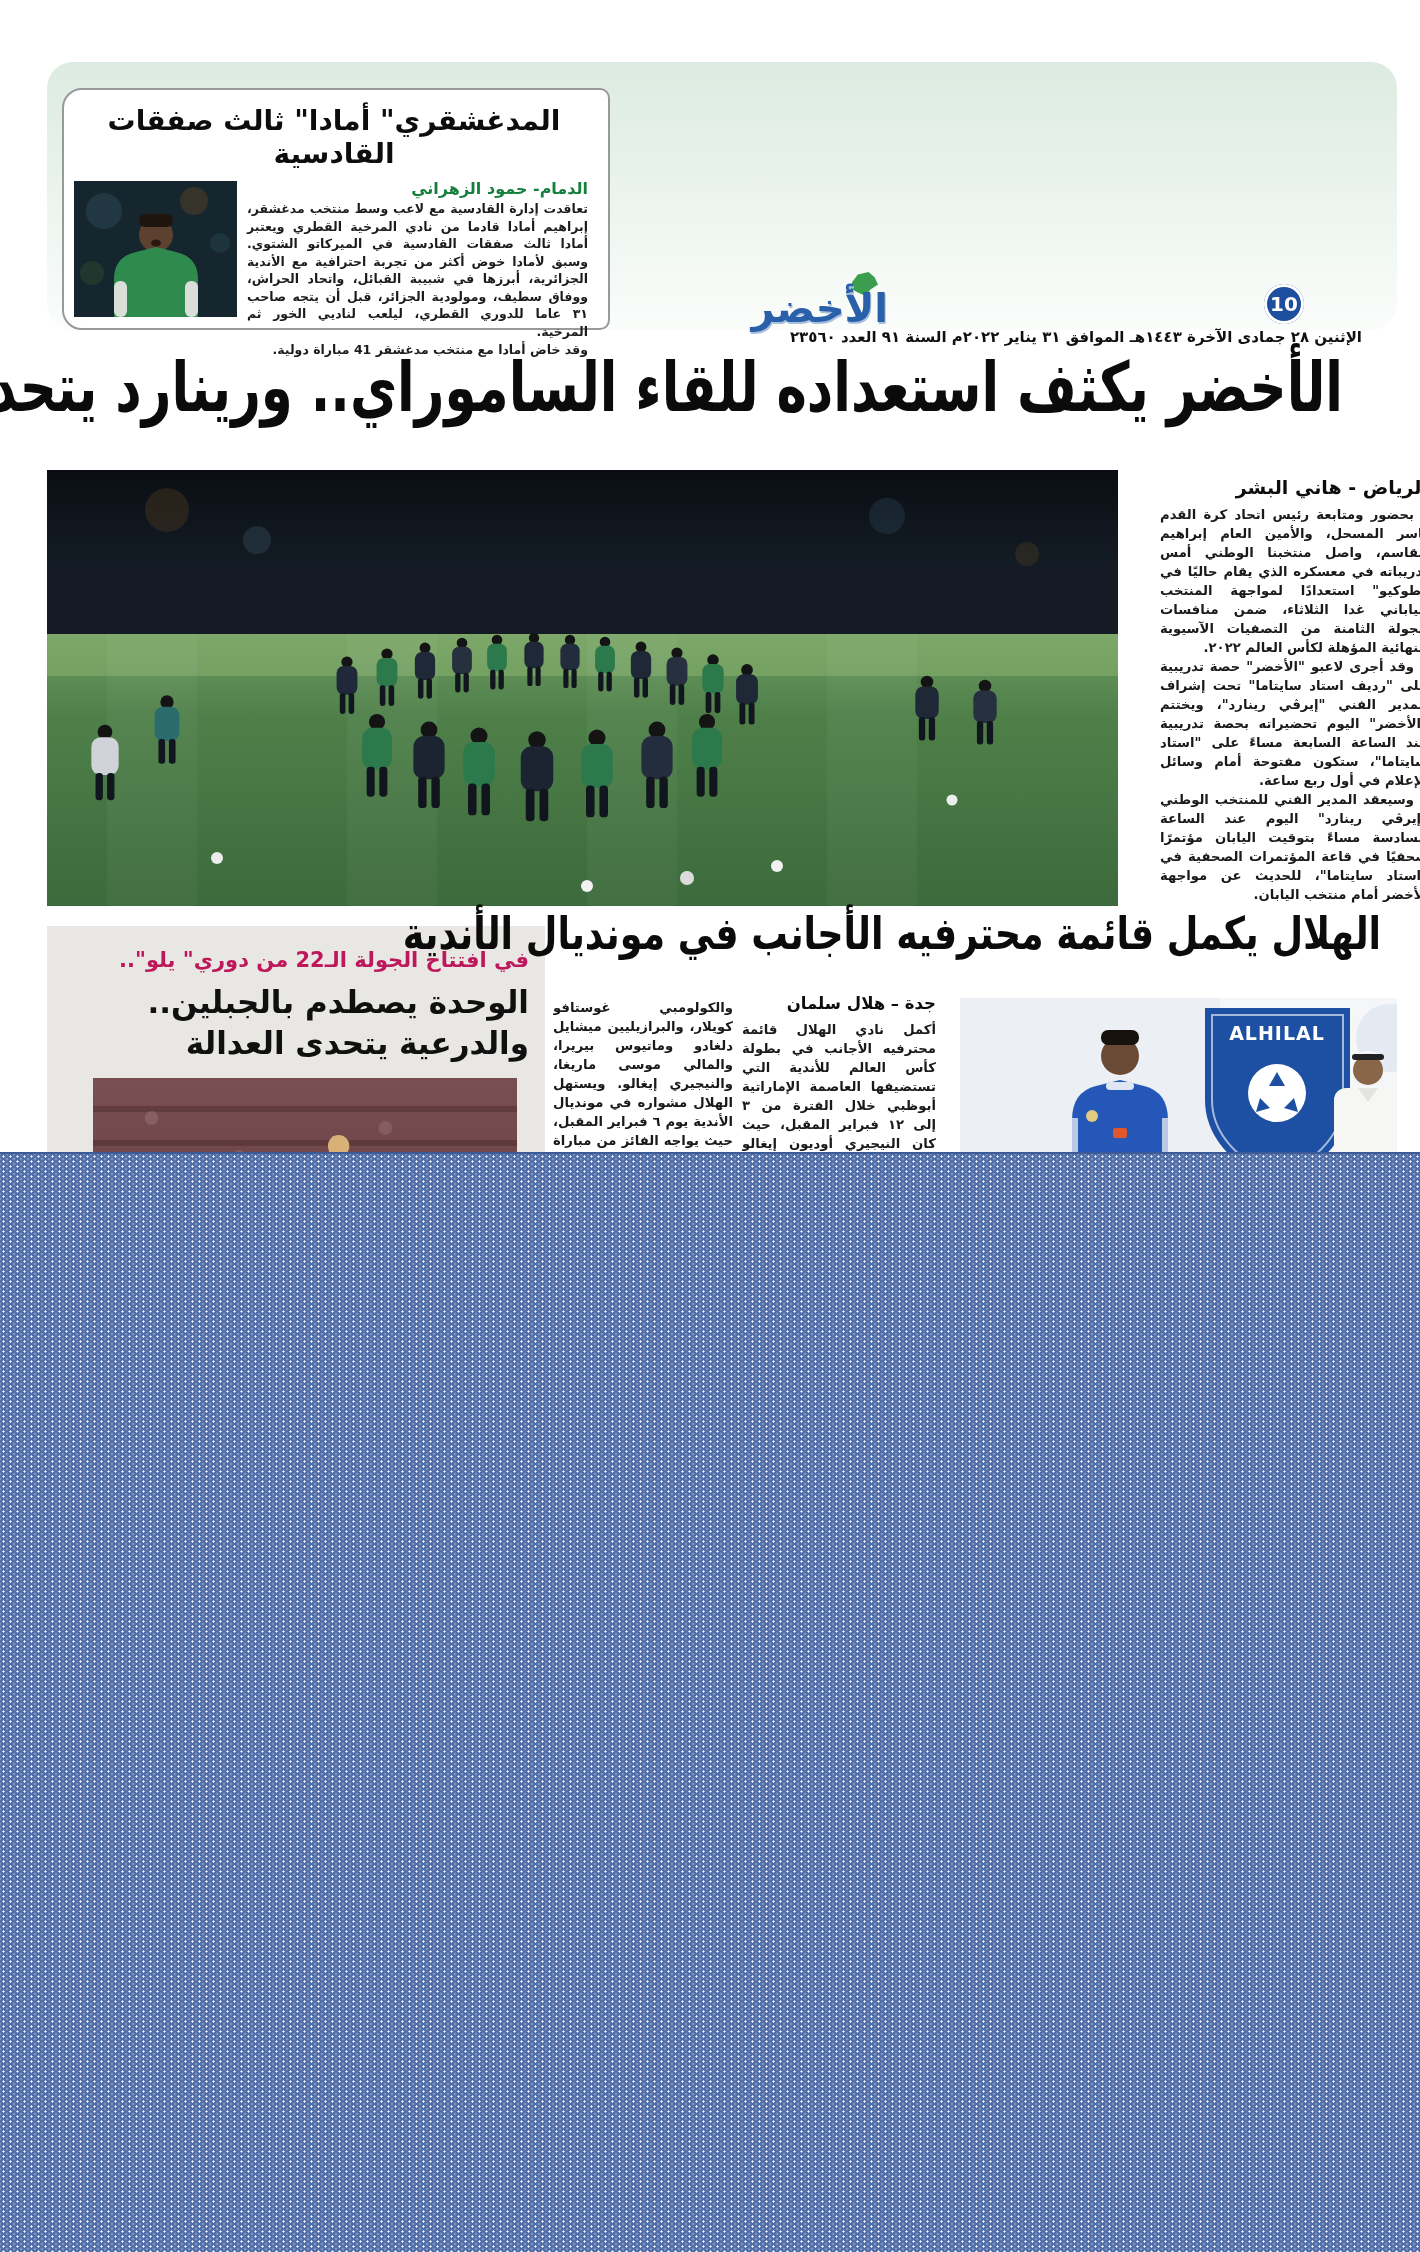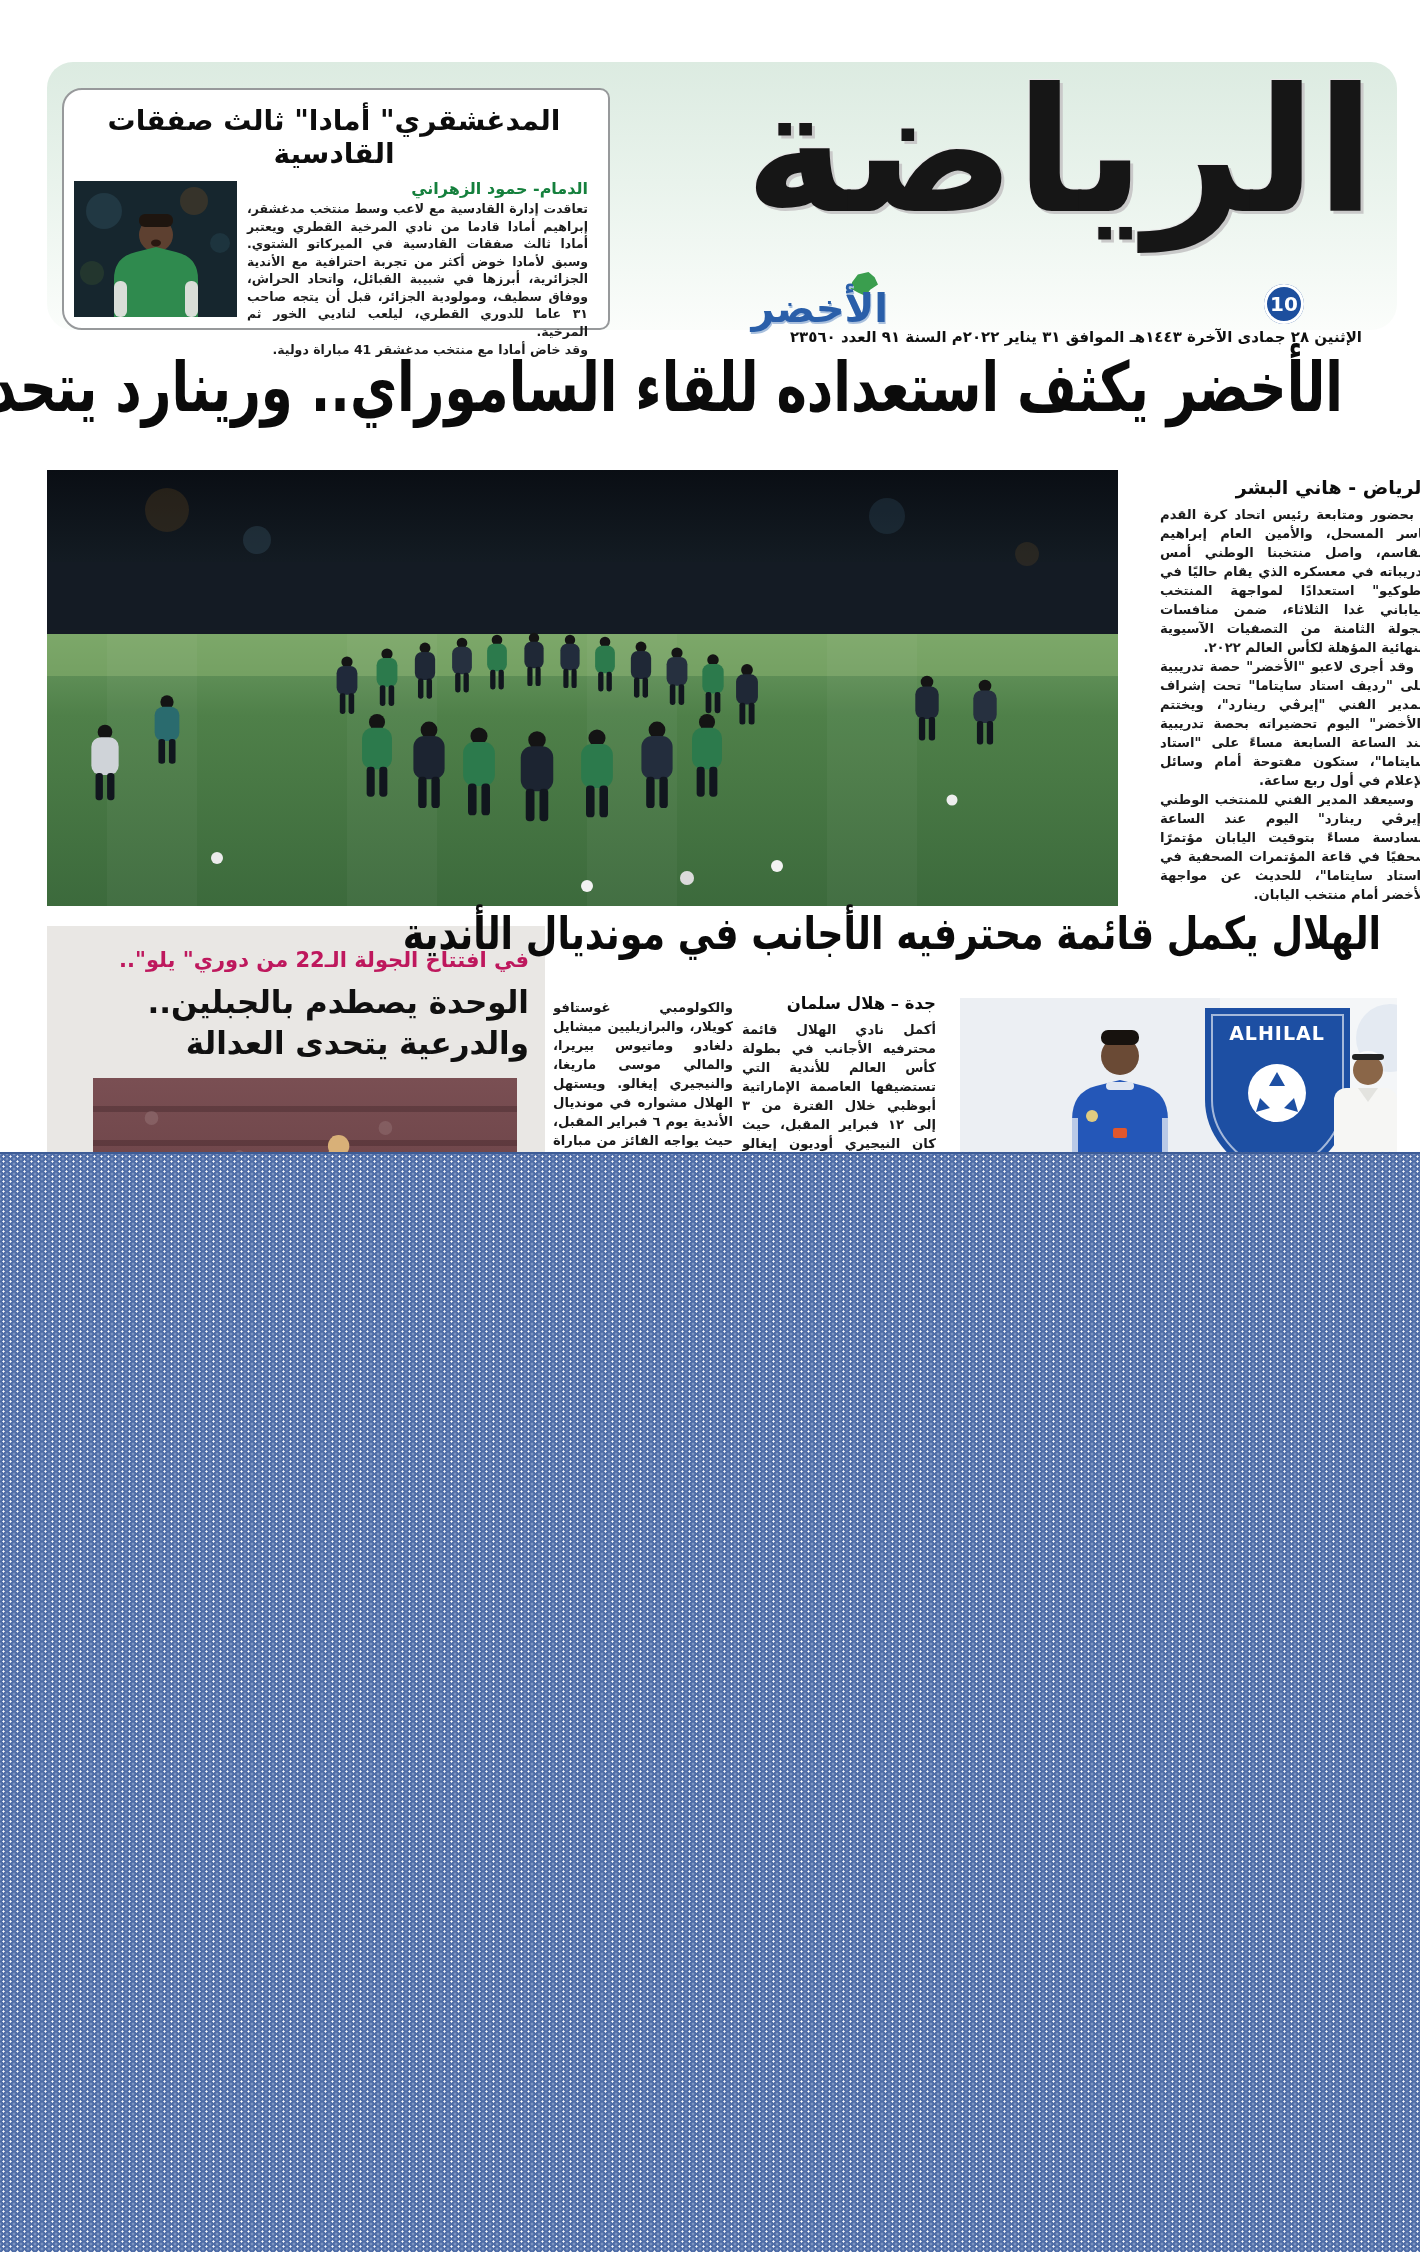--- a/index.html
+++ b/index.html
@@ -111,21 +111,20 @@
       radial-gradient(circle,rgba(255,255,255,.45) 0.9px,rgba(255,255,255,0) 1.2px);
     background-size:7px 5px,7px 5px;background-position:0 0,3.5px 2.5px;
   }
 </style>
 </head>
 <body>
 
 <div class="page">
 
   <div class="header-panel">
-    <div class="masthead">الرياضة</div>
 
     <div class="top-box">
       <h2>المدغشقري" أمادا" ثالث صفقات القادسية</h2>
       <div class="amada-photo">
         <svg width="163" height="136" viewBox="0 0 163 136">
           <rect width="163" height="136" fill="#16262e"></rect>
           <circle cx="30" cy="30" r="18" fill="#2c4a58" opacity=".5"></circle>
           <circle cx="120" cy="20" r="14" fill="#5d4426" opacity=".45"></circle>
           <circle cx="146" cy="62" r="10" fill="#23424e" opacity=".5"></circle>
           <circle cx="18" cy="92" r="12" fill="#374f2f" opacity=".4"></circle>

